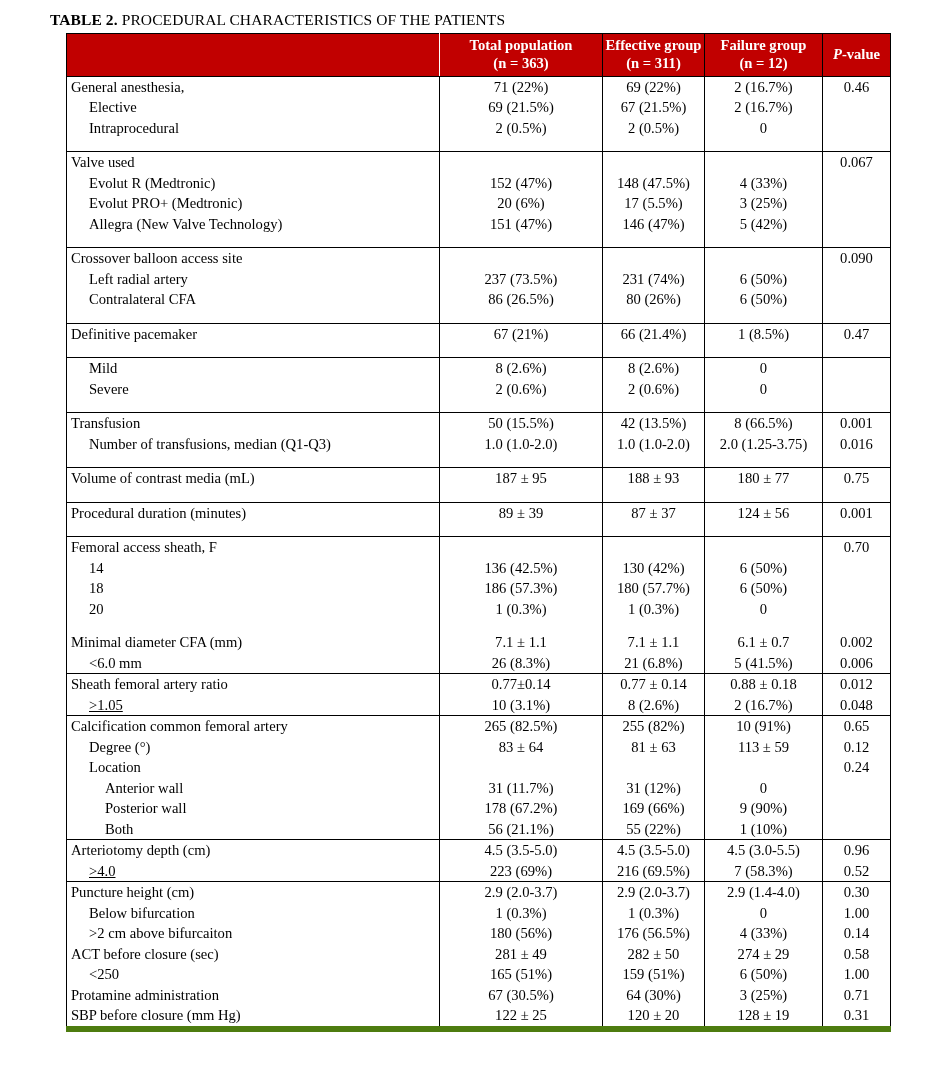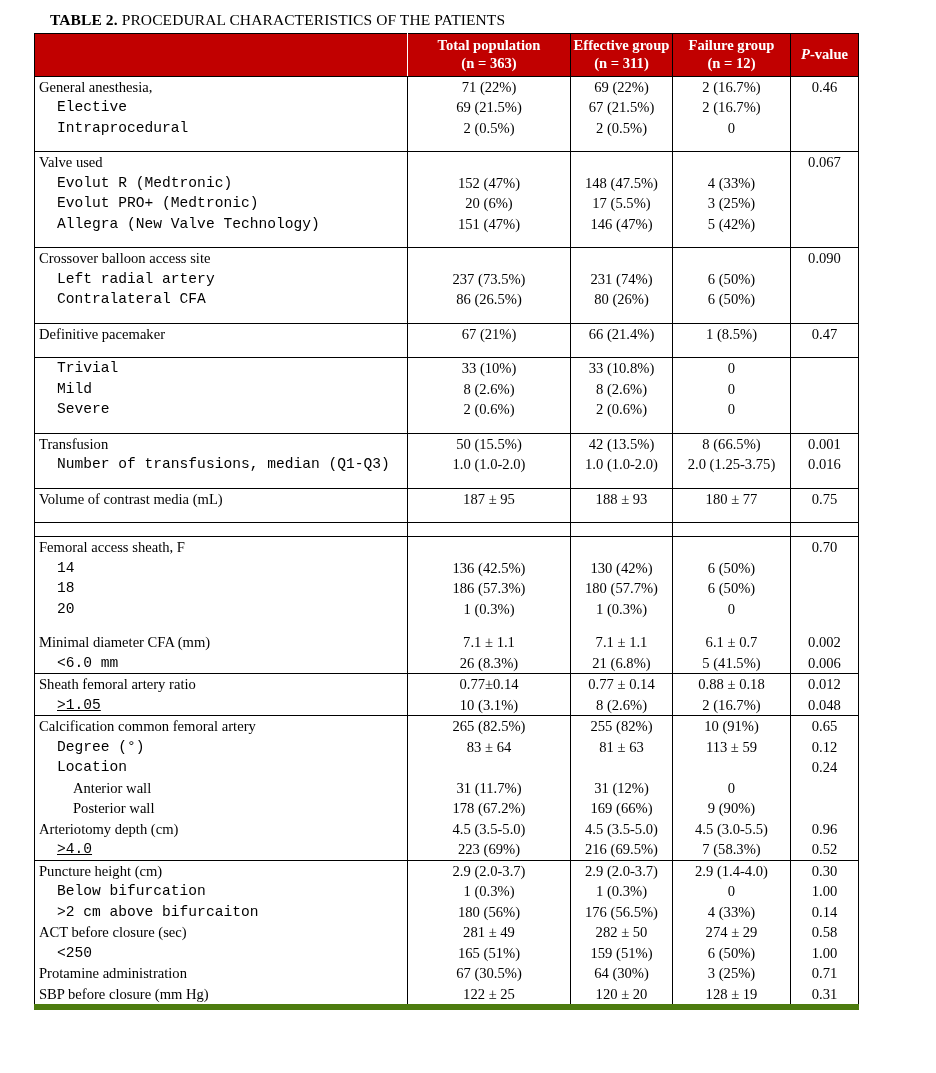--- a/index.html
+++ b/index.html
@@ -25,21 +25,21 @@
     margin: 0 0 4px 50px;
     font-size: 15.5px;
     line-height: 1.25;
     letter-spacing: 0.1px;
     white-space: nowrap;
   }
   .table-caption .caption-label {
     font-weight: bold;
   }
   .table-wrap {
-    margin-left: 34px;
+    margin-left: 66px;
     width: 824px;
   }
   table.data-table {
     border-collapse: collapse;
     table-layout: fixed;
     width: 824px;
     font-size: 14.6px;
   }
   table.data-table col.c-label  { width: 373px; }
   table.data-table col.c-total  { width: 163px; }
@@ -87,21 +87,21 @@
   }
   tbody tr.spacer > td {
     height: 13px;
     line-height: 13px;
   }
   tbody tr.last-row > td {
     border-bottom: 6px solid #4d7c0f;
   }
   
   .ind0 { padding-left: 4px; }
-  .ind1 { padding-left: 22px; font-family: Liberation Mono, monospace; }
+  .ind1 { padding-left: 22px; }
   .ind2 { padding-left: 38px; }
   .ge { text-decoration: underline; }
 </style>
 </head>
 <body>
 
 <div class="page">
 
   <div class="table-caption">
     <span class="caption-label">TABLE 2.</span><span> PROCEDURAL CHARACTERISTICS OF THE PATIENTS</span>
@@ -234,27 +234,20 @@
             <td class="num">0.47</td>
           </tr>
           <tr class="spacer rule-below">
             <td class="lab ind0"></td>
             <td class="num"></td>
             <td class="num"></td>
             <td class="num"></td>
             <td class="num"></td>
           </tr>
           <tr>
-            <td class="lab ind1">Trivial</td>
-            <td class="num">33 (10%)</td>
-            <td class="num">33 (10.8%)</td>
-            <td class="num">0</td>
-            <td class="num"></td>
-          </tr>
-          <tr>
             <td class="lab ind1">Mild</td>
             <td class="num">8 (2.6%)</td>
             <td class="num">8 (2.6%)</td>
             <td class="num">0</td>
             <td class="num"></td>
           </tr>
           <tr>
             <td class="lab ind1">Severe</td>
             <td class="num">2 (0.6%)</td>
             <td class="num">2 (0.6%)</td>
@@ -295,20 +288,27 @@
             <td class="num">188 ± 93</td>
             <td class="num">180 ± 77</td>
             <td class="num">0.75</td>
           </tr>
           <tr class="spacer rule-below">
             <td class="lab ind0"></td>
             <td class="num"></td>
             <td class="num"></td>
             <td class="num"></td>
             <td class="num"></td>
+          </tr>
+          <tr>
+            <td class="lab ind0">Procedural duration (minutes)</td>
+            <td class="num">89 ± 39</td>
+            <td class="num">87 ± 37</td>
+            <td class="num">124 ± 56</td>
+            <td class="num">0.001</td>
           </tr>
           <tr class="spacer rule-below">
             <td class="lab ind0"></td>
             <td class="num"></td>
             <td class="num"></td>
             <td class="num"></td>
             <td class="num"></td>
           </tr>
           <tr>
             <td class="lab ind0">Femoral access sheath, F</td>
@@ -401,20 +401,27 @@
             <td class="num">0</td>
             <td class="num"></td>
           </tr>
           <tr>
             <td class="lab ind2">Posterior wall</td>
             <td class="num">178 (67.2%)</td>
             <td class="num">169 (66%)</td>
             <td class="num">9 (90%)</td>
             <td class="num"></td>
           </tr>
+          <tr class="rule-below">
+            <td class="lab ind2">Both</td>
+            <td class="num">56 (21.1%)</td>
+            <td class="num">55 (22%)</td>
+            <td class="num">1 (10%)</td>
+            <td class="num"></td>
+          </tr>
           <tr>
             <td class="lab ind0">Arteriotomy depth (cm)</td>
             <td class="num">4.5 (3.5-5.0)</td>
             <td class="num">4.5 (3.5-5.0)</td>
             <td class="num">4.5 (3.0-5.5)</td>
             <td class="num">0.96</td>
           </tr>
           <tr class="rule-below">
             <td class="lab ind1"><span class="ge">&gt;4.0</span></td>
             <td class="num">223 (69%)</td>

